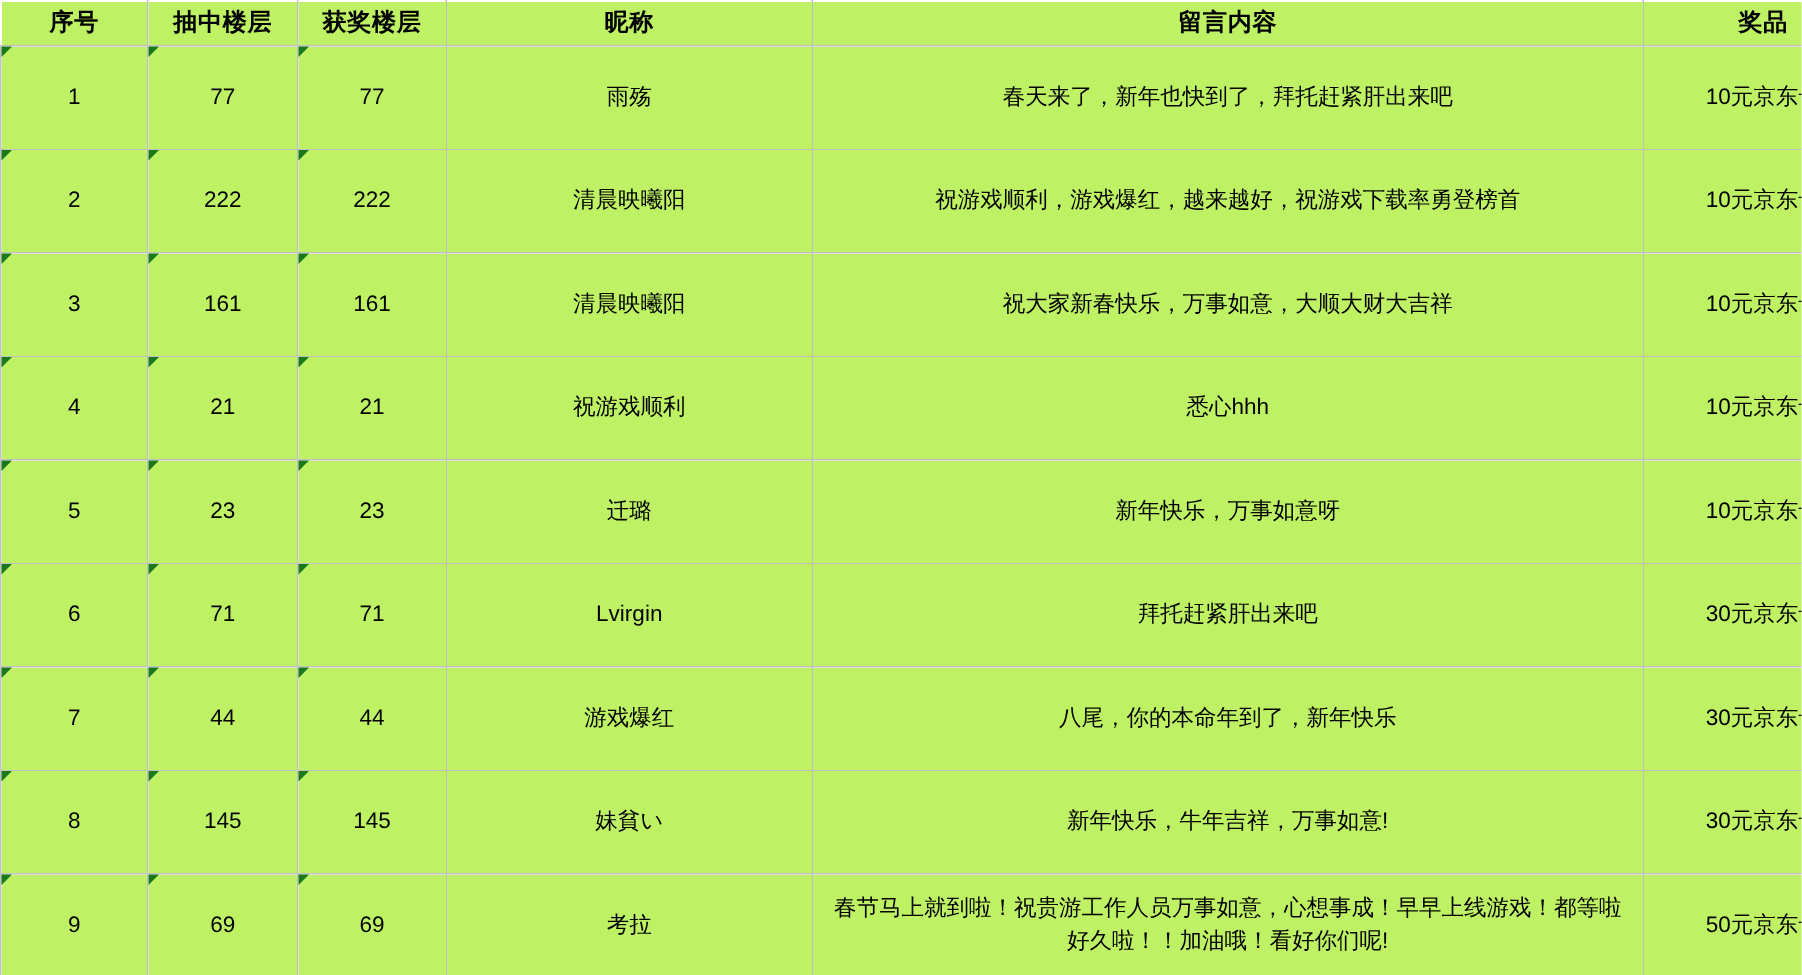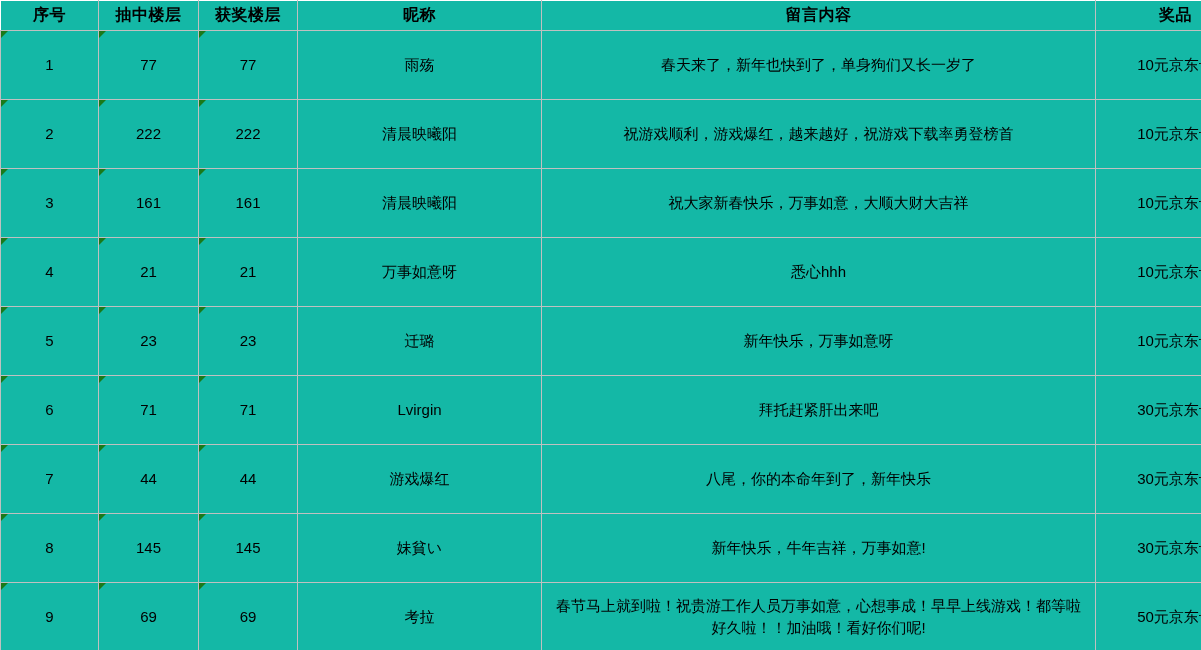--- a/index.html
+++ b/index.html
@@ -27,21 +27,21 @@
     width: 1201px;
   }
 
   table.winners th,
   table.winners td {
     border: 1px solid #c0c0c0;
     text-align: center;
     vertical-align: middle;
     position: relative;
     padding: 0 4px;
-    background: #14b8a6;
+    background: #bef264;
   }
 
   
   table.winners thead th {
     height: 29px;
     font-size: 16px;
     font-weight: bold;
     letter-spacing: 0.5px;
     border-top: 1px solid #ffffff;
     border-bottom: 1px solid #c0c0c0;
@@ -104,21 +104,21 @@
         <th class="col-prize edge-right">奖品</th>
       </tr>
     </thead>
     <tbody id="table-body">
         <tr>
           <td class="col-idx"><span class="err-flag"></span><span class="">1</span></td>
           <td class="col-draw"><span class="err-flag"></span><span class="">77</span></td>
           <td class="col-win"><span class="err-flag"></span><span class="">77</span></td>
           <td class="col-nick"><span class="">雨殇</span></td>
           <td class="col-msg">
-            <span class="msg-text">春天来了，新年也快到了，单身狗们又长一岁了</span>
+            <span class="msg-text">春天来了，新年也快到了，拜托赶紧肝出来吧</span>
           </td>
           <td class="col-prize"><span class="">10元京东卡</span></td>
         </tr>
         <tr>
           <td class="col-idx"><span class="err-flag"></span><span class="">2</span></td>
           <td class="col-draw"><span class="err-flag"></span><span class="">222</span></td>
           <td class="col-win"><span class="err-flag"></span><span class="">222</span></td>
           <td class="col-nick"><span class="">清晨映曦阳</span></td>
           <td class="col-msg">
             <span class="msg-text">祝游戏顺利，游戏爆红，越来越好，祝游戏下载率勇登榜首</span>
@@ -132,21 +132,21 @@
           <td class="col-nick"><span class="">清晨映曦阳</span></td>
           <td class="col-msg">
             <span class="msg-text">祝大家新春快乐，万事如意，大顺大财大吉祥</span>
           </td>
           <td class="col-prize"><span class="">10元京东卡</span></td>
         </tr>
         <tr>
           <td class="col-idx"><span class="err-flag"></span><span class="">4</span></td>
           <td class="col-draw"><span class="err-flag"></span><span class="">21</span></td>
           <td class="col-win"><span class="err-flag"></span><span class="">21</span></td>
-          <td class="col-nick"><span class="">万事如意呀</span></td>
+          <td class="col-nick"><span class="">祝游戏顺利</span></td>
           <td class="col-msg">
             <span class="msg-text">悉心hhh</span>
           </td>
           <td class="col-prize"><span class="">10元京东卡</span></td>
         </tr>
         <tr>
           <td class="col-idx"><span class="err-flag"></span><span class="">5</span></td>
           <td class="col-draw"><span class="err-flag"></span><span class="">23</span></td>
           <td class="col-win"><span class="err-flag"></span><span class="">23</span></td>
           <td class="col-nick"><span class="">迁璐</span></td>

